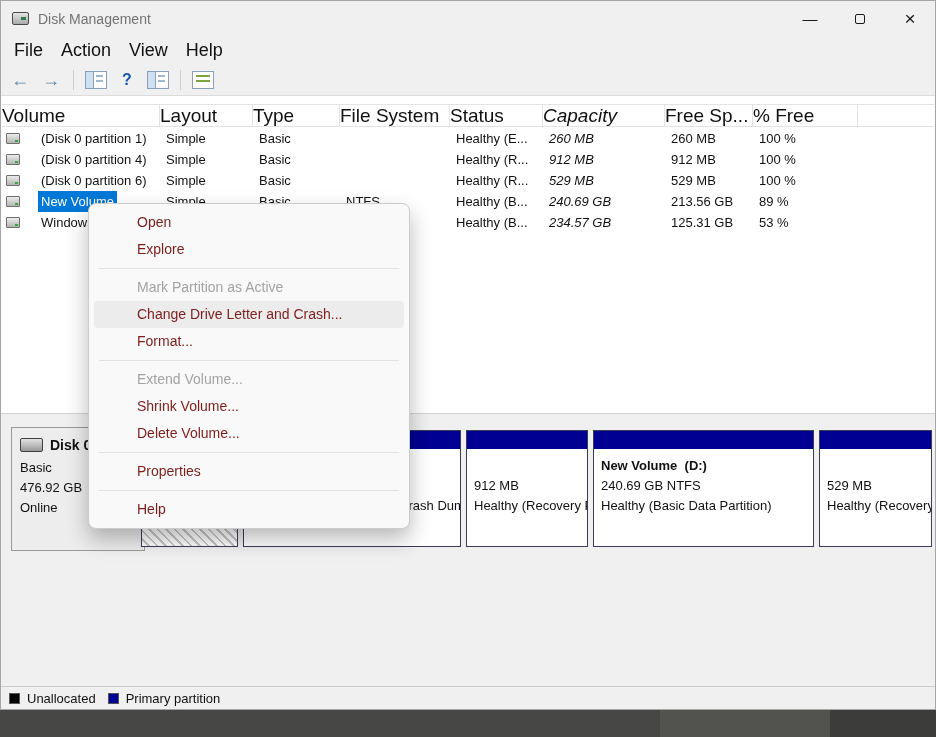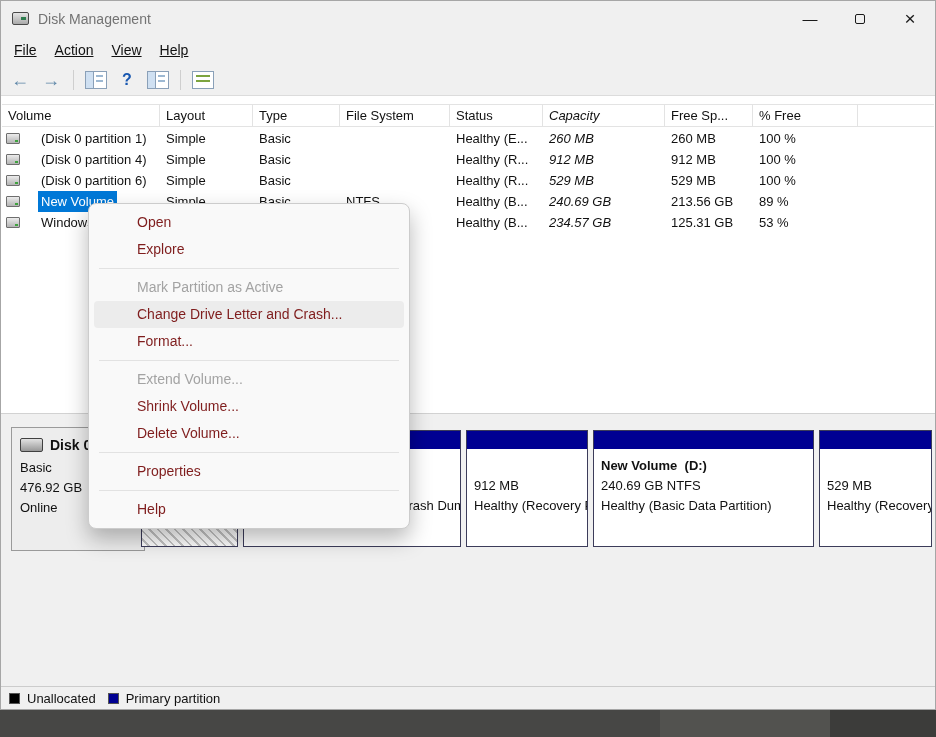--- a/index.html
+++ b/index.html
@@ -14,38 +14,38 @@
   .app-icon { width:17px; height:13px; margin:0 9px 0 11px; border:1px solid #4a4a4a; border-radius:2px;
               background:linear-gradient(#e6e6e6,#a9a9a9); position:relative; flex:none; }
   .app-icon::after { content:""; position:absolute; right:2px; top:4px; width:5px; height:3px; background:#2f7d4f; }
   .title { font-size:14px; color:#737373; }
   .win-controls { margin-left:auto; display:flex; height:100%; }
   .wc { width:50px; height:100%; display:flex; align-items:center; justify-content:center; font-size:15px; color:#1a1a1a; cursor:default; }
   .wc.close { font-size:19px; }
   .max-glyph { width:10px; height:10px; border:1px solid #1a1a1a; display:block; border-radius:2px; }
 
   .menubar { position:absolute; left:0; top:35px; right:0; height:29px; background:#f0f0f0; display:flex; align-items:stretch; padding-left:4px; }
-  .menu-item { padding:0 9px; line-height:29px; font-size:14px;text-decoration:underline; }
+  .menu-item { padding:0 9px; line-height:29px; font-size:18px; }
 
   .toolbar { position:absolute; left:0; top:64px; right:0; height:31px; background:#f0f0f0; border-bottom:1px solid #dcdcdc;
              display:flex; align-items:center; padding-left:8px; gap:9px; }
   .tb-arrow { font-size:18px; font-weight:bold; color:#5f87a8; width:22px; text-align:center; line-height:22px; }
   .tb-sep { width:1px; height:20px; background:#cfcfcf; margin:0 2px; }
   .tb-panel { width:22px; height:18px; border:1px solid #8aa0b8; background:#fff; position:relative; }
   .tb-panel::before { content:""; position:absolute; left:0; top:0; bottom:0; width:7px; background:#cfe0f2; border-right:1px solid #8aa0b8; }
   .tb-panel::after { content:""; position:absolute; left:10px; top:3px; right:3px; height:2px; background:#9db8d2; box-shadow:0 5px 0 #9db8d2; }
   .tb-help { width:22px; text-align:center; font-size:16px; font-weight:bold; color:#1857b0; line-height:20px; }
   .tb-list { width:22px; height:18px; border:1px solid #8aa0b8; background:#fff; position:relative; }
   .tb-list::after { content:""; position:absolute; left:3px; right:3px; top:3px; bottom:3px;
                     background:repeating-linear-gradient(#7da43f 0 2px,#fff 2px 5px); }
 
   
   .lv-header { position:absolute; left:1px; right:1px; top:103px; height:23px; display:flex; background:#fff;
                border-top:1px solid #e3e3e3; border-bottom:1px solid #e3e3e3; }
-  .hcell { line-height:21px; padding-left:6px; font-size:13px; border-right:1px solid #e3e3e3; overflow:hidden; white-space:nowrap; }
+  .hcell { line-height:21px; font-size:19px; border-right:1px solid #e3e3e3; overflow:hidden; white-space:nowrap; }
   .w-vol{width:158px;} .w-layout{width:93px;} .w-type{width:87px;} .w-fs{width:110px;}
   .w-status{width:93px;} .w-cap{width:122px;font-style:italic;} .w-free{width:88px;} .w-pct{width:105px;}
   .w-fill{flex:1; border-right:none;}
 
   .lv-rows { position:absolute; left:1px; right:1px; top:127px; }
   .lv-row { display:flex; height:21px; align-items:center; font-size:13px; }
   .cell { padding-left:6px; overflow:hidden; white-space:nowrap; height:21px; line-height:21px; }
   .vol-cell { display:flex; align-items:center; gap:18px; padding-left:4px; }
   .vol-ico { width:14px; height:11px; flex:none; border:1px solid #6e6e6e; border-radius:1px;
              background:linear-gradient(#ececec,#b4b4b4); position:relative; }

